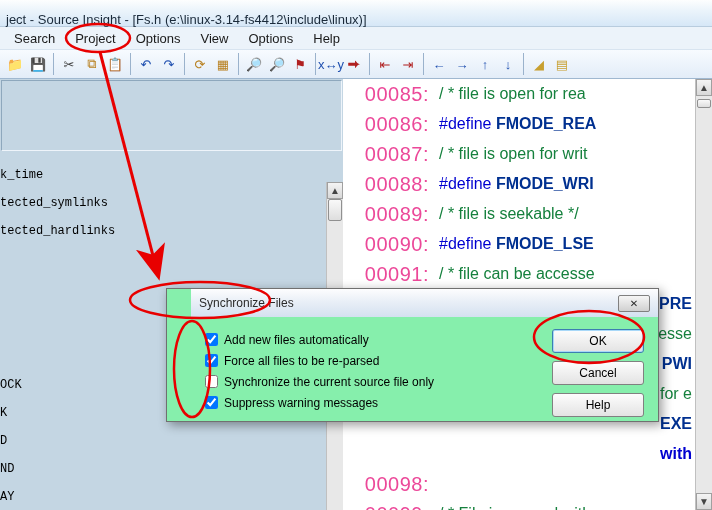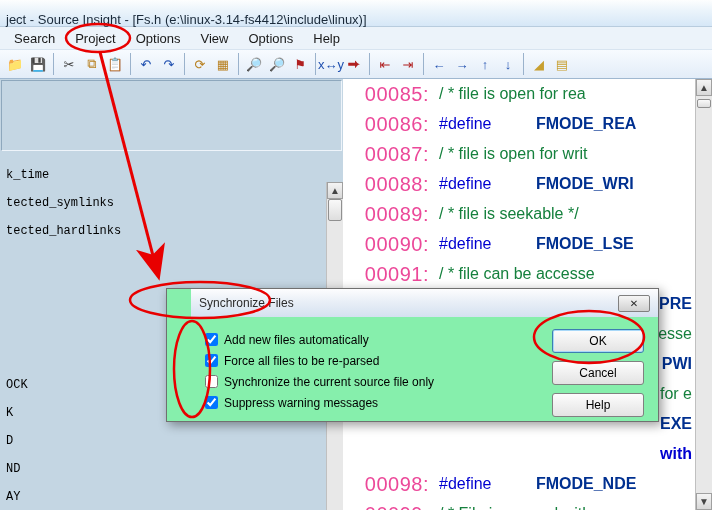--- a/index.html
+++ b/index.html
@@ -69,21 +69,21 @@
     background: #c4d6e3;
     margin: 1px;
     border: 1px solid #8ea8bd;
     border-right-color: #eef4fa;
     border-bottom-color: #eef4fa;
   }
   .symbol-list {
     font-family: "Courier New", monospace;
     font-size: 12px;
     color: #000;
-    padding: 2px 6px;
+    padding: 2px 0;
     line-height: 14px;
     white-space: pre;
     overflow: hidden;
   }
   .lp-scroll {
     position: absolute;
     right: 0; top: 103px; bottom: 0;
     width: 17px;
     background: #e8e8e8;
     border-left: 1px solid #c0c0c0;
@@ -121,21 +121,21 @@
     width: 96px;
     text-align: right;
     color: #ec4899;
     font-size: 20px;
     padding-right: 10px;
     font-family: Verdana, sans-serif;
     letter-spacing: 0.5px;
   }
   .comment { color: #15803d; }
   .define { color: #0000d0; }
-  .macro { color: #003090; font-weight: bold; margin-left: 40px; }
+  .macro { color: #003090; font-weight: bold; }
   .bold-blue { color: #0000d0; font-weight: bold; }
   .cv-scroll {
     position: absolute; right:0; top:0; bottom:0;
     width:17px;
     background: #e8e8e8;
     border-left: 1px solid #c0c0c0;
     display:flex;flex-direction:column;
   }
   .cv-scroll .track { flex:1; }
   .cv-scroll .thumb {
@@ -305,21 +305,21 @@
       <div class="code-line"><span class="lineno">00088:</span><span><span class="define">#define </span><span class="macro">FMODE_WRI</span></span></div>
       <div class="code-line"><span class="lineno">00089:</span><span class="comment">/ * file is seekable */</span></div>
       <div class="code-line"><span class="lineno">00090:</span><span><span class="define">#define </span><span class="macro">FMODE_LSE</span></span></div>
       <div class="code-line"><span class="lineno">00091:</span><span class="comment">/ * file can be accesse</span></div>
       <div class="code-line" style="justify-content: flex-end; padding-right: 20px;"><span><span class="macro">PRE</span></span></div>
       <div class="code-line" style="justify-content: flex-end; padding-right: 20px;"><span class="comment">esse</span></div>
       <div class="code-line" style="justify-content: flex-end; padding-right: 20px;"><span><span class="macro">PWI</span></span></div>
       <div class="code-line" style="justify-content: flex-end; padding-right: 20px;"><span class="comment">for e</span></div>
       <div class="code-line" style="justify-content: flex-end; padding-right: 20px;"><span><span class="macro">EXE</span></span></div>
       <div class="code-line" style="justify-content: flex-end; padding-right: 20px;"><span class="bold-blue">with</span></div>
-      <div class="code-line"><span class="lineno">00098:</span><span><span class="define">#define </span><span class="macro">FMODE_NDE</span></span></div>
+      <div class="code-line"><span class="lineno">00098:</span></div>
       <div class="code-line"><span class="lineno">00099:</span><span class="comment">/ * File is opened with</span></div>
       <div class="cv-scroll">
       <div class="arrow">▲</div>
       <div class="track">
           <div class="thumb"></div>
         </div>
       <div class="arrow">▼</div>
     </div>
   </div>
 </div>

